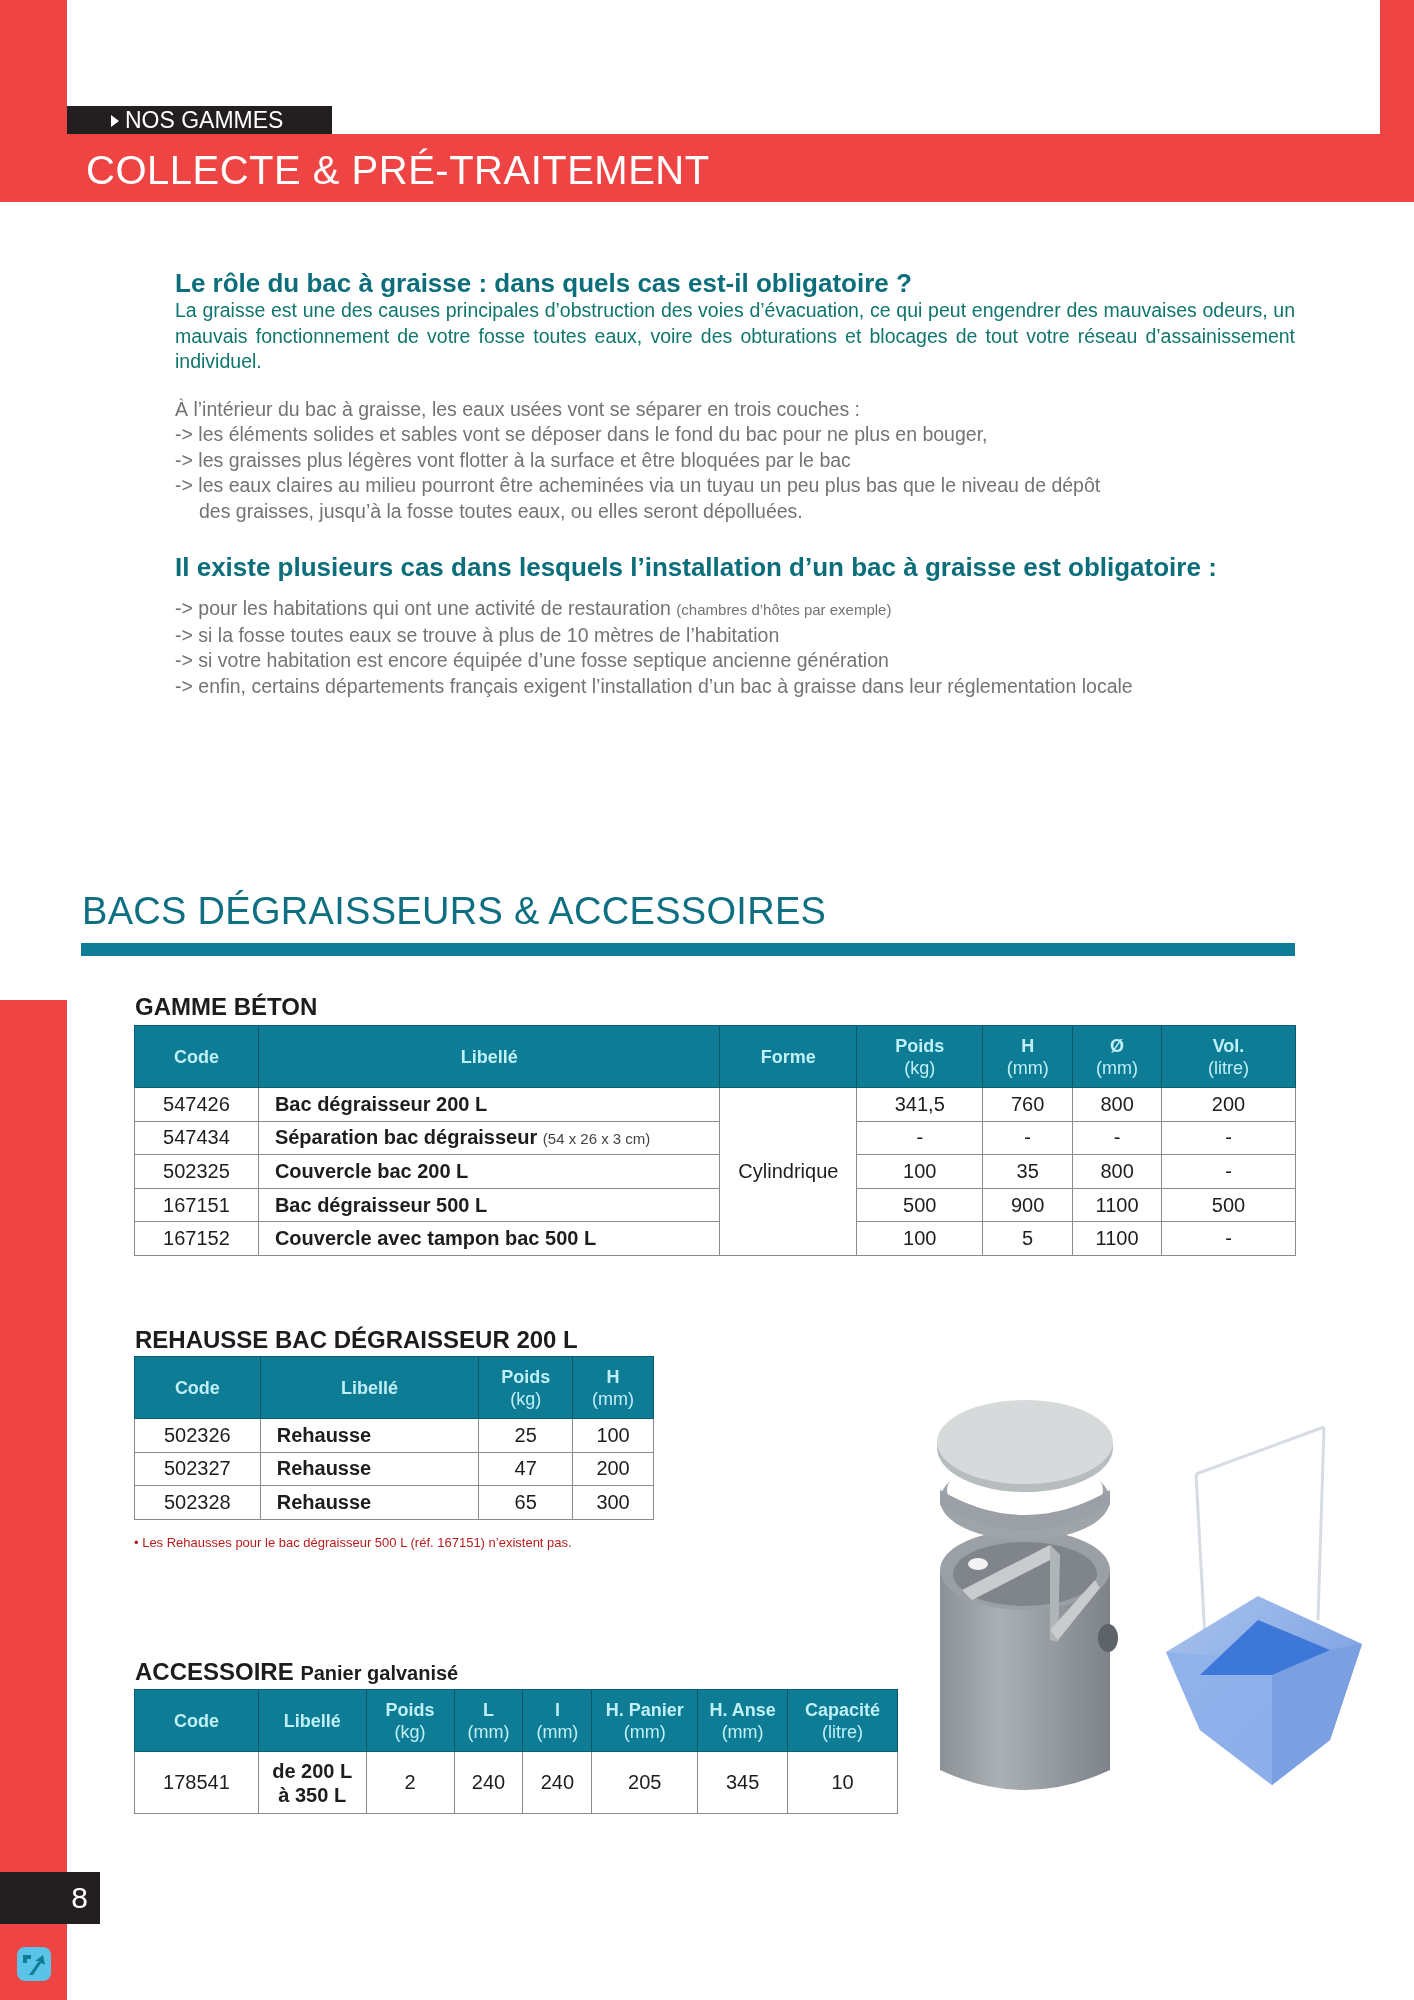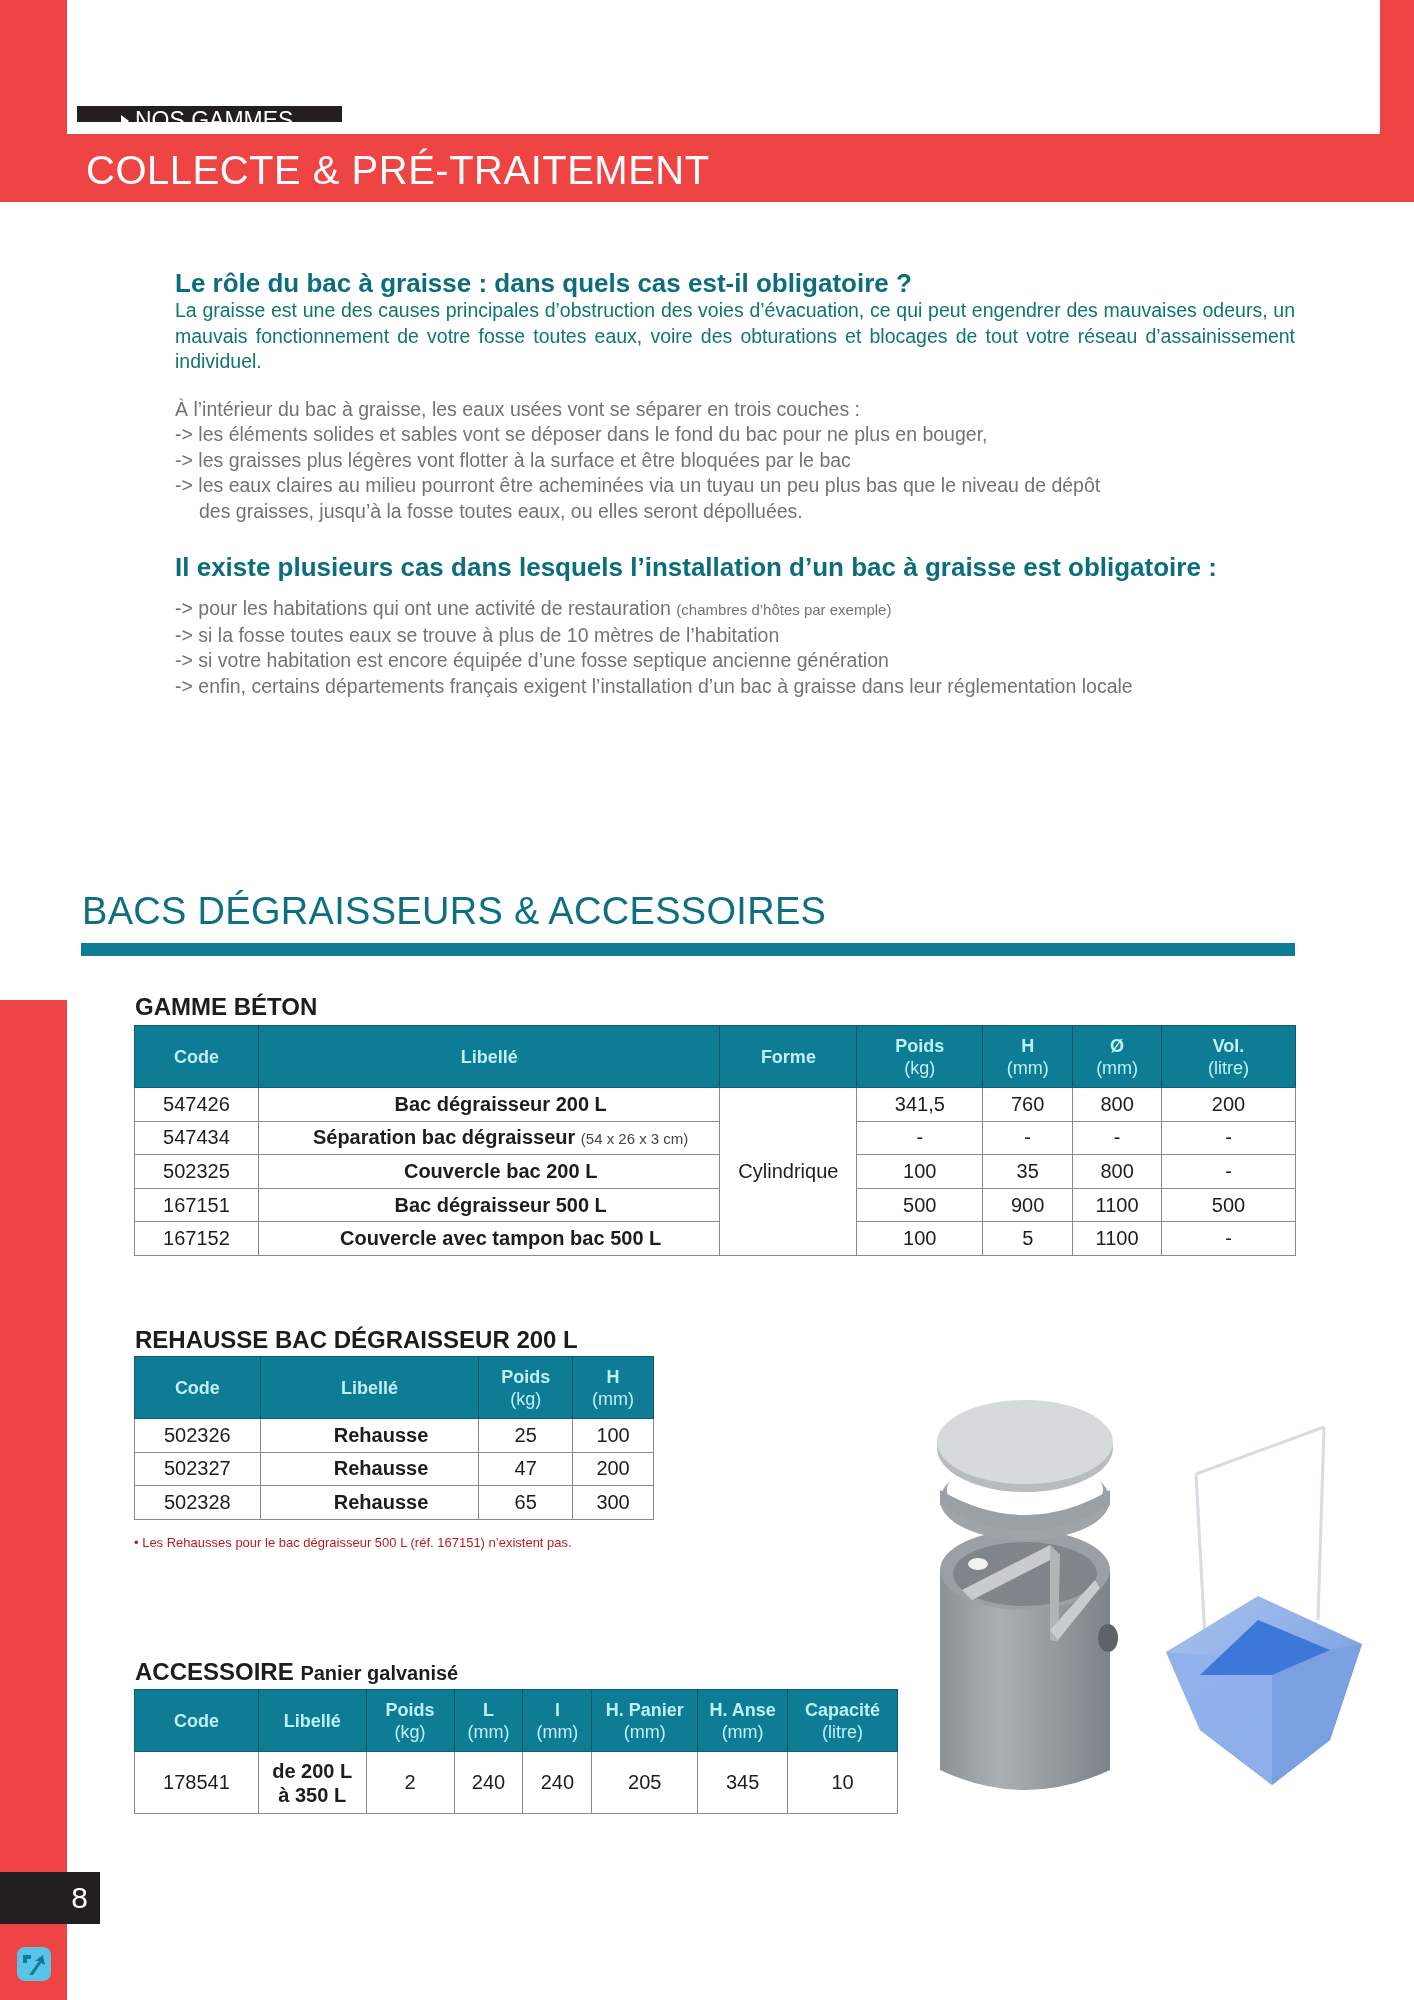--- a/index.html
+++ b/index.html
@@ -4,21 +4,21 @@
 <style>
   * { box-sizing: border-box; margin: 0; padding: 0; }
   html, body { width: 1414px; height: 2000px; background: #ffffff; overflow: hidden; }
   body { position: relative; font-family: "Liberation Sans", sans-serif; color: #1d1d1b; }
 
   .teal { background: #ef4444; }
   .sidebar-top { position: absolute; left: 0; top: 0; width: 67px; height: 202px; }
   .right-top { position: absolute; right: 0; top: 0; width: 34px; height: 202px; }
   .header-band { position: absolute; left: 0; top: 134px; width: 1414px; height: 68px; }
   .header-band .title { position: absolute; left: 86px; top: 14px; font-size: 40px; color: #ffffff; letter-spacing: 0.5px; font-weight: normal; }
-  .nos-gammes { position: absolute; left: 77px; top: 106px; width: 265px; height: 16px; background: #231f20; color: #fff; font-size: 23px; line-height: 28px; padding-left: 44px; }
+  .nos-gammes { position: absolute; left: 67px; top: 106px; width: 265px; height: 28px; background: #231f20; color: #fff; font-size: 23px; line-height: 28px; padding-left: 44px; }
   .nos-gammes .tri { position: absolute; left: 44px; top: 9px; width: 0; height: 0; border-top: 6px solid transparent; border-bottom: 6px solid transparent; border-left: 8px solid #ffffff; }
   .nos-gammes .lbl { position: absolute; left: 58px; top: 0; }
 
   .sidebar-bottom { position: absolute; left: 0; top: 1000px; width: 67px; height: 1000px; }
   .page-num { position: absolute; left: 0; top: 1872px; width: 100px; height: 52px; background: #231f20; color: #fff; font-size: 30px; line-height: 52px; text-align: right; padding-right: 12px; }
   .logo-icon { position: absolute; left: 17px; top: 1947px; width: 34px; height: 34px; background: #5ac4e8; border-radius: 8px; }
 
   .intro { position: absolute; left: 175px; top: 268px; width: 1120px; }
   .h2 { color: #0b6e7a; font-weight: bold; font-size: 26px; line-height: 30px; }
   .p { font-size: 19.5px; line-height: 25.5px; color: #0f766e; text-align: justify; }
@@ -31,21 +31,21 @@
 
   .section-title { position: absolute; left: 82px; top: 890px; font-size: 38px; color: #0e6f82; letter-spacing: 0.3px; }
   .section-bar { position: absolute; left: 81px; top: 943px; width: 1214px; height: 13px; background: #0e7c95; }
 
   .tbl-title { position: absolute; font-size: 24px; font-weight: bold; color: #1d1d1b; }
   .tbl-title .sub { font-size: 20px; }
   table { position: absolute; border-collapse: collapse; font-size: 20px; color: #1d1d1b; }
   th { background: #0e7c95; color: #bff0f7; font-weight: bold; font-size: 18px; line-height: 22px; border: 1px solid #0a5f70; border-right: 1.5px solid #0a5566; padding: 0; text-align: center; }
   th .unit { font-weight: normal; }
   td { border: 1px solid #8a8a8a; text-align: center; padding: 0; }
-  td.lib { text-align: center; padding-left: 23px; font-weight: bold; }
+  td.lib { text-align: left; padding-left: 16px; font-weight: bold; }
   td.lib .small { font-weight: normal; font-size: 15px; color: #444; }
 
   #t1 { left: 134px; top: 1025px; width: 1162px; }
   #t1 th { height: 62px; }
   #t1 td { height: 33.6px; }
 
   #t2 { left: 134px; top: 1356px; width: 520px; }
   #t2 th { height: 62px; }
   #t2 td { height: 33.6px; }
 

